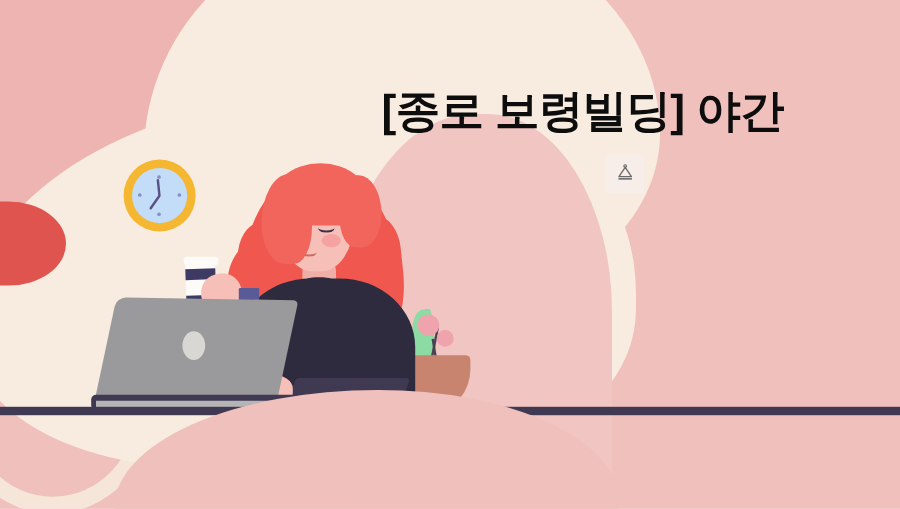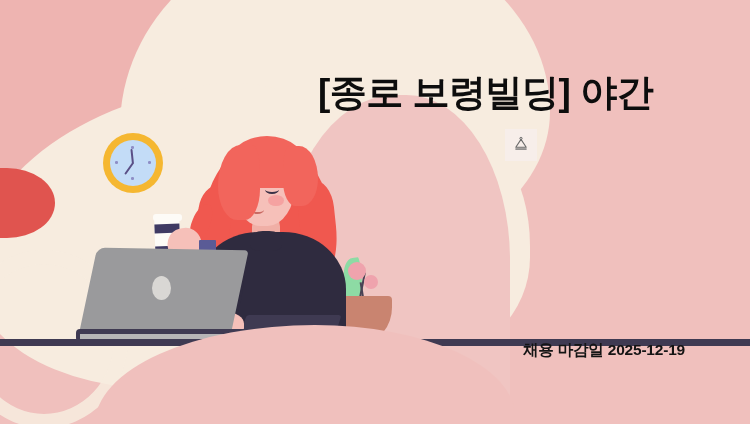--- a/index.html
+++ b/index.html
@@ -607,15 +607,14 @@
   <div class="company-row">
     <span class="company-logo">
       <svg width="20" height="20" viewBox="0 0 20 20" aria-hidden="true">
         <path d="M10 4.4 L15.2 12.2 L4.8 12.2 Z" fill="none" stroke="#6a6a6a" stroke-width="1.1" stroke-linejoin="round"></path>
         <circle cx="10" cy="3.4" r="1.1" fill="none" stroke="#6a6a6a" stroke-width="1"></circle>
         <rect x="4.4" y="13.4" width="11.2" height="1.3" fill="#6a6a6a"></rect>
       </svg>
     </span>
   </div>
 
-  <div class="deadline">채용 마감일  2025-12-19</div>
 
 </div>
 
 </body></html>

